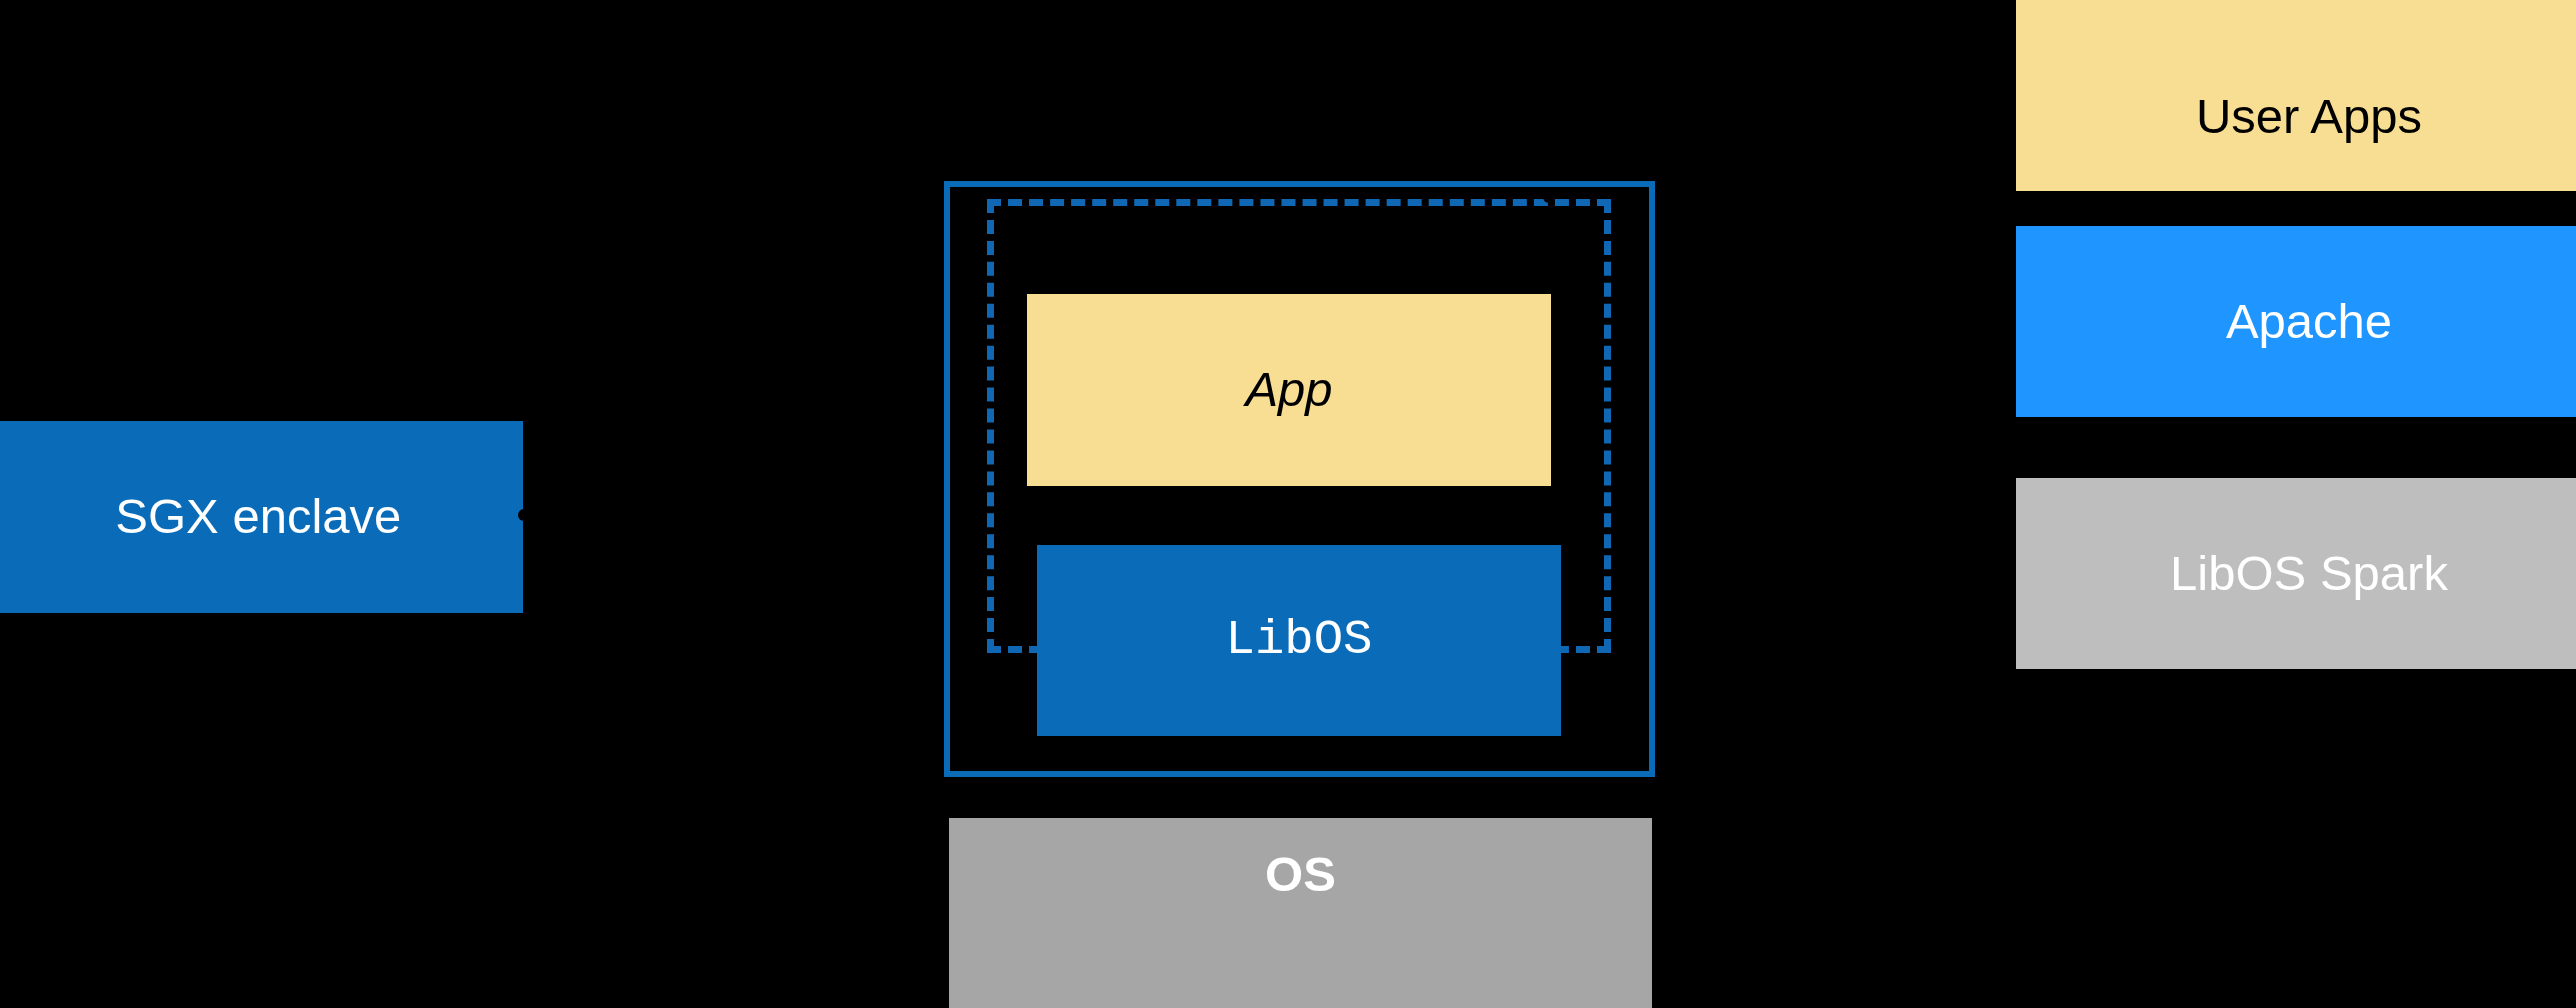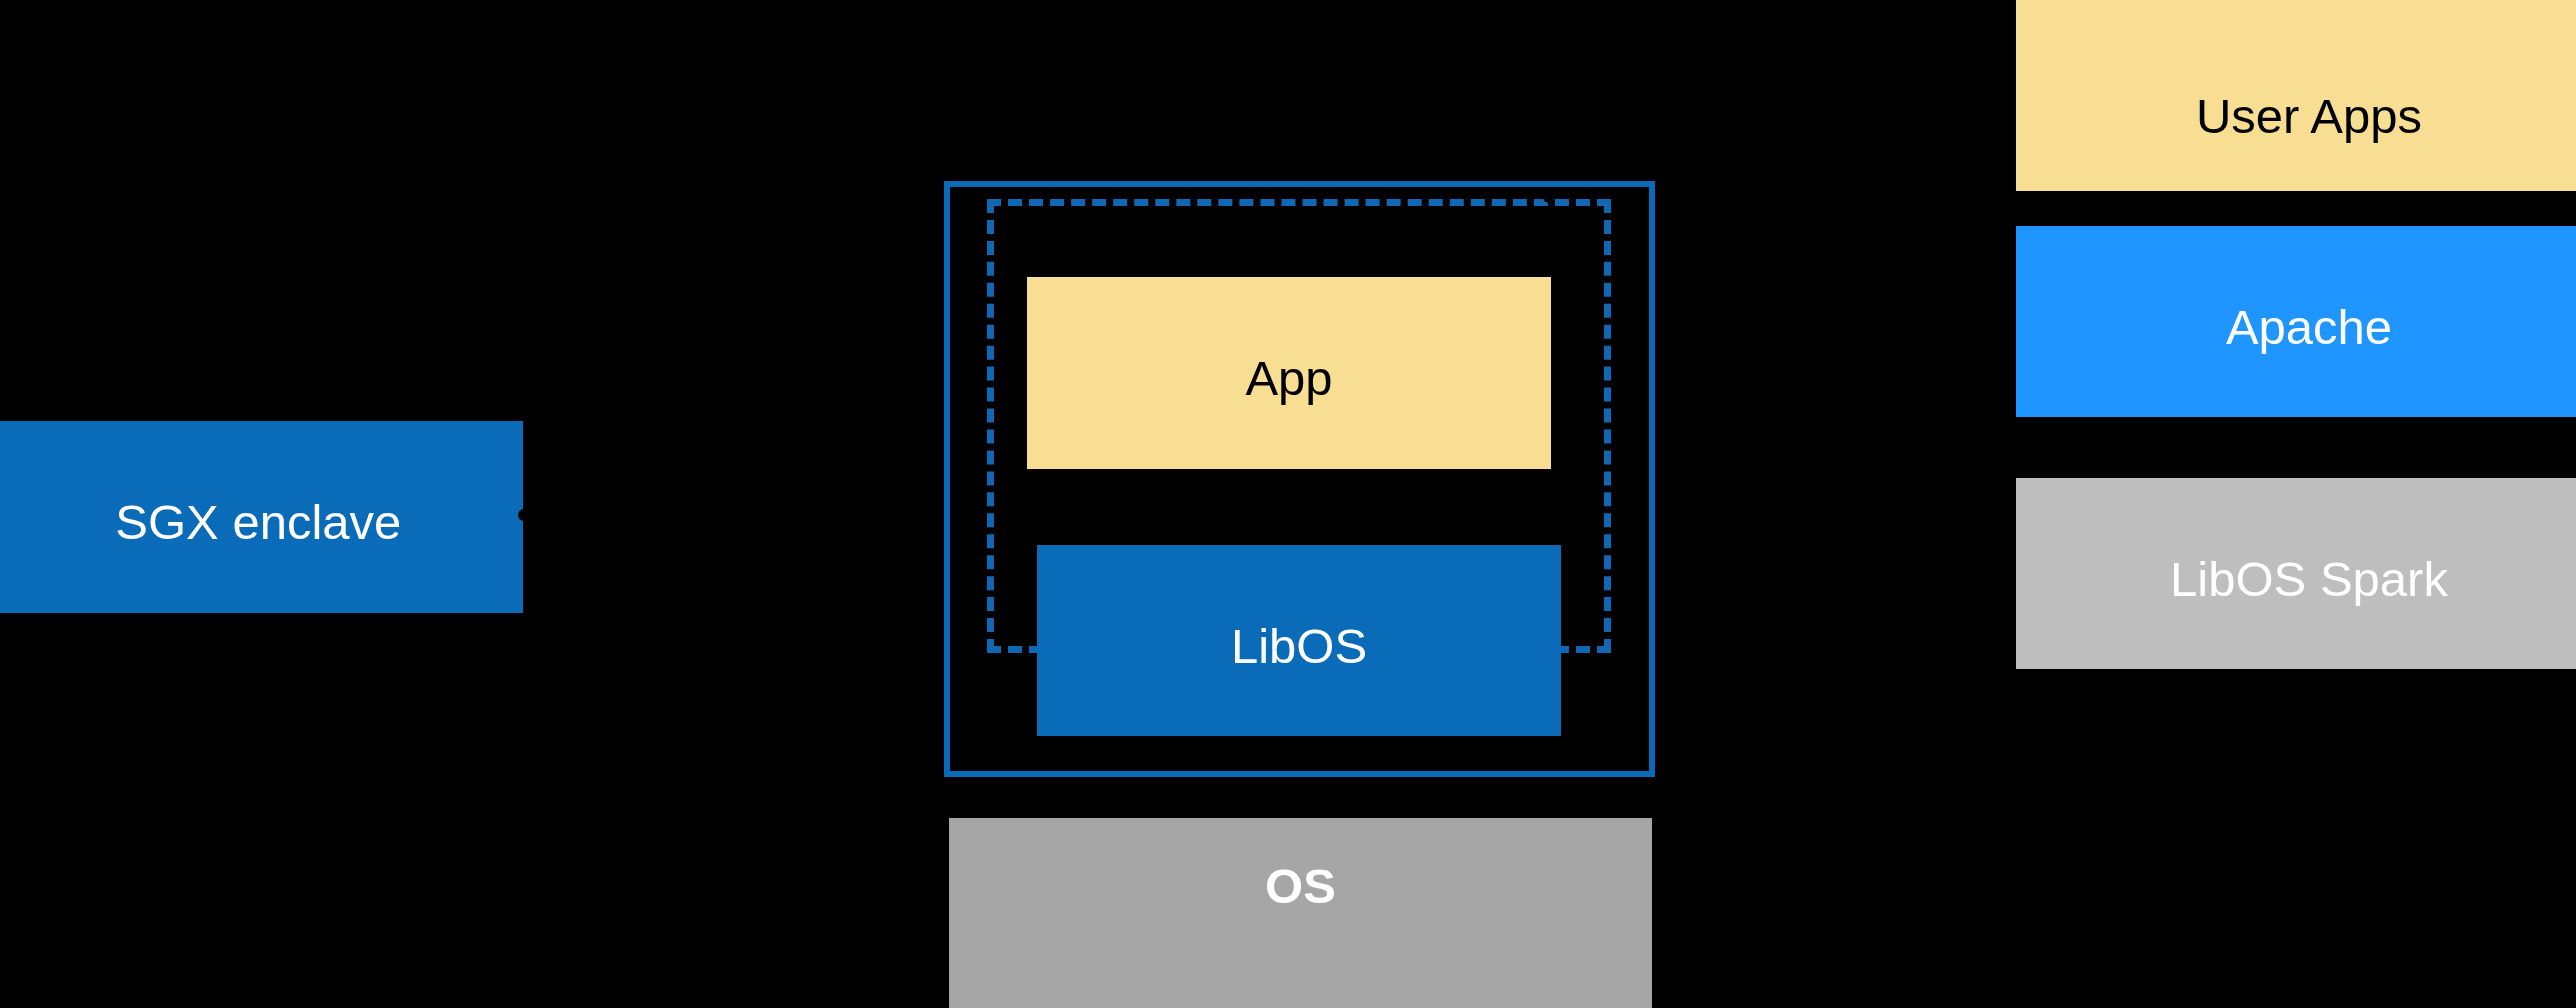--- a/index.html
+++ b/index.html
@@ -20,21 +20,20 @@
     box-sizing: border-box;
     display: flex;
     align-items: center;
     justify-content: center;
     text-align: center;
     line-height: 1.1;
     white-space: nowrap;
   }
   .label {
     display: block;
-    margin-top: 12px;
   }
 
   
   #sgx-enclave-box {
     left: -6.7px;
     top: 421px;
     width: 530px;
     height: 192px;
     background: #0A6CB8;
     color: #FFFFFF;
@@ -57,37 +56,39 @@
     top: 199px;
     width: 624px;
     height: 454px;
     border: 7.5px dashed #1068B4;
     background: transparent;
   }
 
   
   #app-box {
     left: 1027px;
-    top: 277px;
+    top: 294px;
     width: 524px;
     height: 192px;
     background: #F8DE93;
     color: #000000;
     font-size: 49px;
+    font-style: italic;
   }
 
   
   #libos-box {
     left: 1037px;
     top: 545px;
     width: 524px;
     height: 191px;
     background: #0A6CB8;
     color: #FFFFFF;
     font-size: 49px;
+    font-family: Liberation Mono, monospace;
   }
 
   
   #os-box {
     left: 949px;
     top: 818px;
     width: 703px;
     height: 218px;
     background: #A6A6A6;
     color: #FFFFFF;

